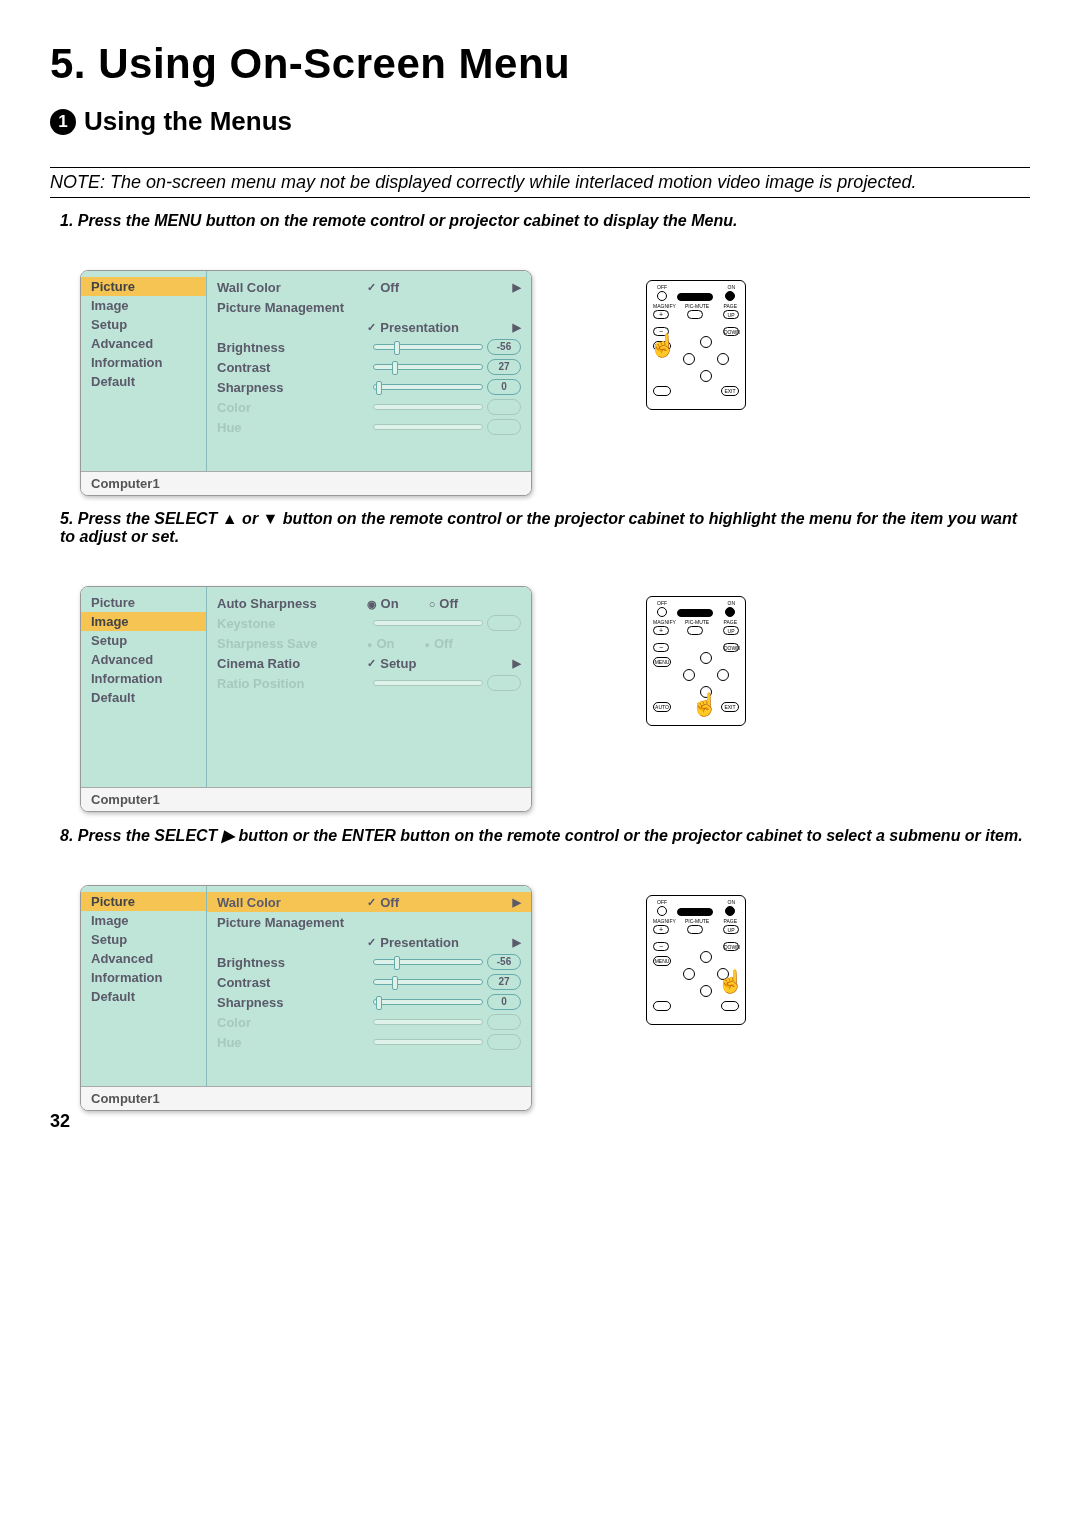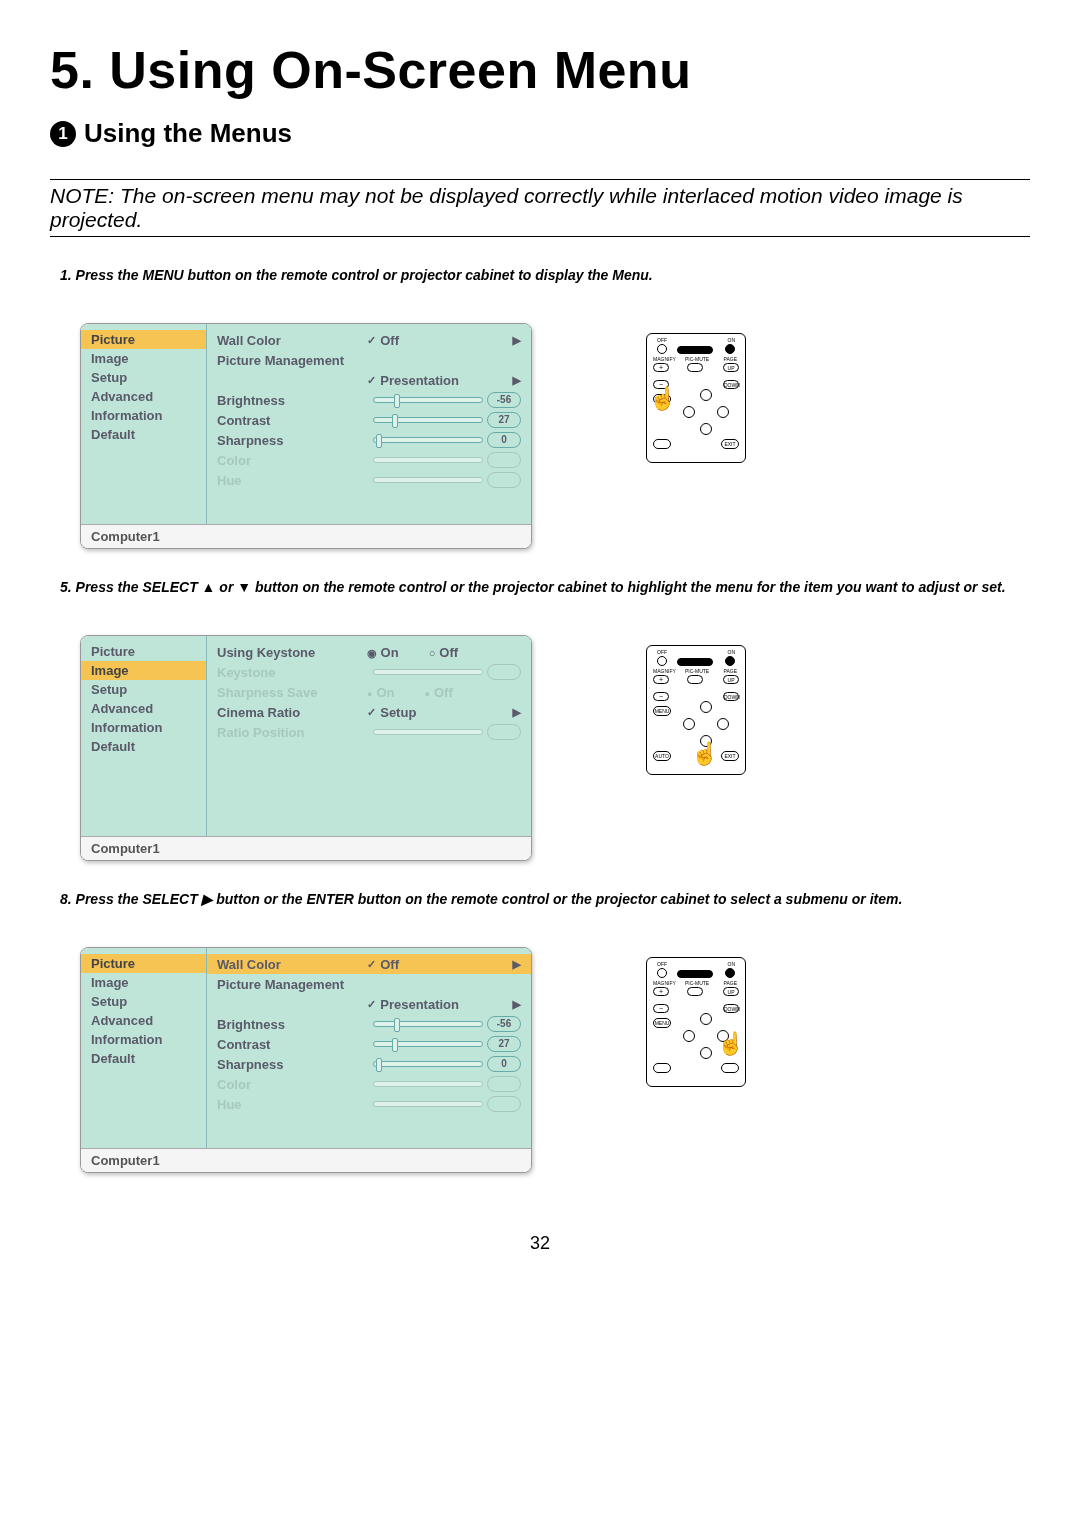--- a/index.html
+++ b/index.html
@@ -5,21 +5,21 @@
   * { box-sizing: border-box; margin: 0; padding: 0; }
   body {
     font-family: Arial, Helvetica, sans-serif;
     background: #fff;
     width: 1080px;
     margin: 0 auto;
     padding: 40px 50px 30px 50px;
   }
   .chapter-title {
     font-family: Arial, Helvetica, sans-serif;
-    font-size: 52px;
+    font-size: 42px;
     font-weight: 900;
     letter-spacing: 0.5px;
     margin-bottom: 18px;
   }
   .section-header {
     display: flex;
     align-items: center;
     gap: 8px;
     margin-bottom: 30px;
   }
@@ -35,35 +35,35 @@
     justify-content: center;
     flex-shrink: 0;
   }
   .section-title {
     font-size: 26px;
     font-weight: 900;
   }
   .note-hr { border: none; border-top: 1px solid #000; margin: 0; }
   .note-text {
     font-style: italic;
-    font-size: 21px;
+    font-size: 18px;
     padding: 4px 0;
   }
   .step-row {
     display: flex;
     align-items: flex-start;
     gap: 24px;
     margin-top: 40px;
   }
   .step-text {
     font-style: italic;
     font-weight: bold;
-    font-size: 14px;
+    font-size: 16px;
     margin-left: 10px;
-    margin-top: 30px;
+    margin-top: 14px;
     margin-bottom: 20px;
   }
   .menu-panel {
     width: 452px;
     border: 1px solid #999;
     border-radius: 8px;
     background: #fff;
     box-shadow: 1px 2px 4px rgba(0,0,0,.25);
     overflow: hidden;
     display: flex;
@@ -200,24 +200,22 @@
     border-radius: 50%;
     background: #fff;
   }
   .hand {
     position: absolute;
     font-size: 22px;
     color: #000;
     pointer-events: none;
   }
   .page-num {
-    text-align: center;
-    font-weight: normal;
+    font-weight: bold;
     font-size: 18px;
-    margin-top: 60px;
   }
 </style>
 </head>
 <body>
 
 <h1 class="chapter-title">5. Using On-Screen Menu</h1>
 
 <div class="section-header">
   <span class="circle-num">1</span>
   <span class="section-title">Using the Menus</span>
@@ -329,21 +327,21 @@
       <div class="menu-sidebar">
         <div class="mi">Picture</div>
         <div class="mi sel">Image</div>
         <div class="mi">Setup</div>
         <div class="mi">Advanced</div>
         <div class="mi">Information</div>
         <div class="mi">Default</div>
       </div>
       <div class="menu-main">
         <div class="row">
-          <span class="lbl">Using Keystone</span>
+          <span class="lbl">Auto Sharpness</span>
           <span class="radio-on">On</span>
           <span style="width:30px;"></span>
           <span class="radio-off">Off</span>
         </div>
         <div class="row dim">
           <span class="lbl">Keystone</span>
           <span class="slider-track" style="border-color:#a7c9bd;"></span>
           <span class="empty-badge"></span>
         </div>
         <div class="row dim">

